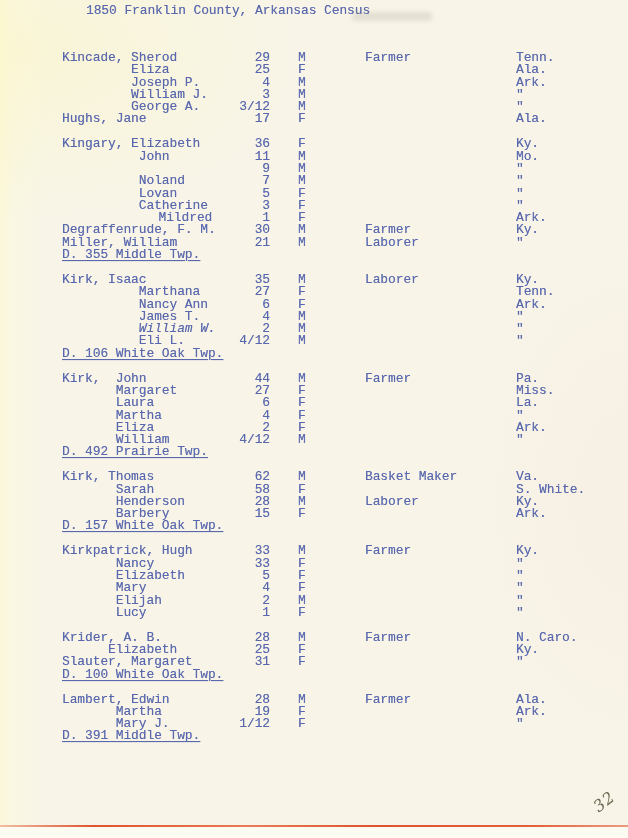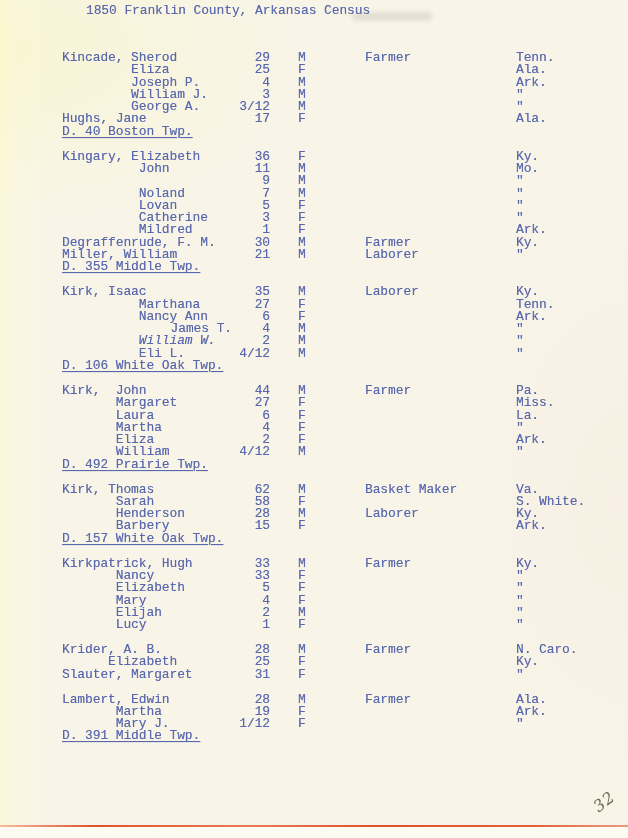--- a/index.html
+++ b/index.html
@@ -114,39 +114,38 @@
 
 
   <div class="content">
       <div class="block">
         <div class="row"><span class="c-name">Kincade, Sherod</span><span class="c-age">29</span><span class="c-sex">M</span><span class="c-occ">Farmer</span><span class="c-bp">Tenn.</span></div>
         <div class="row"><span class="c-name" style="padding-left: 9ch;">Eliza</span><span class="c-age">25</span><span class="c-sex">F</span><span class="c-occ"></span><span class="c-bp">Ala.</span></div>
         <div class="row"><span class="c-name" style="padding-left: 9ch;">Joseph P.</span><span class="c-age">4</span><span class="c-sex">M</span><span class="c-occ"></span><span class="c-bp">Ark.</span></div>
         <div class="row"><span class="c-name" style="padding-left: 9ch;">William J.</span><span class="c-age">3</span><span class="c-sex">M</span><span class="c-occ"></span><span class="c-bp">"</span></div>
         <div class="row"><span class="c-name" style="padding-left: 9ch;">George A.</span><span class="c-age">3/12</span><span class="c-sex">M</span><span class="c-occ"></span><span class="c-bp">"</span></div>
         <div class="row"><span class="c-name">Hughs, Jane</span><span class="c-age">17</span><span class="c-sex">F</span><span class="c-occ"></span><span class="c-bp">Ala.</span></div>
-        <div class="row"><span class="c-name township">D. 40 Boston Twp.</span></div>
       </div>
       <div class="block">
         <div class="row"><span class="c-name">Kingary, Elizabeth</span><span class="c-age">36</span><span class="c-sex">F</span><span class="c-occ"></span><span class="c-bp">Ky.</span></div>
         <div class="row"><span class="c-name" style="padding-left: 10ch;">John</span><span class="c-age">11</span><span class="c-sex">M</span><span class="c-occ"></span><span class="c-bp">Mo.</span></div>
         <div class="row"><span class="c-name" style="padding-left: 10ch;"></span><span class="c-age">9</span><span class="c-sex">M</span><span class="c-occ"></span><span class="c-bp">"</span></div>
         <div class="row"><span class="c-name" style="padding-left: 10ch;">Noland</span><span class="c-age">7</span><span class="c-sex">M</span><span class="c-occ"></span><span class="c-bp">"</span></div>
         <div class="row"><span class="c-name" style="padding-left: 10ch;">Lovan</span><span class="c-age">5</span><span class="c-sex">F</span><span class="c-occ"></span><span class="c-bp">"</span></div>
         <div class="row"><span class="c-name" style="padding-left: 10ch;">Catherine</span><span class="c-age">3</span><span class="c-sex">F</span><span class="c-occ"></span><span class="c-bp">"</span></div>
-        <div class="row"><span class="c-name" style="padding-left: 10ch;">Mildred</span><span class="c-age">1</span><span class="c-sex">F</span><span class="c-occ"></span><span class="c-bp">Ark.</span></div>
+        <div class="row"><span class="c-name" style="padding-left: 10ch; text-align: center;">Mildred</span><span class="c-age">1</span><span class="c-sex">F</span><span class="c-occ"></span><span class="c-bp">Ark.</span></div>
         <div class="row"><span class="c-name">Degraffenrude, F. M.</span><span class="c-age">30</span><span class="c-sex">M</span><span class="c-occ">Farmer</span><span class="c-bp">Ky.</span></div>
         <div class="row"><span class="c-name">Miller, William</span><span class="c-age">21</span><span class="c-sex">M</span><span class="c-occ">Laborer</span><span class="c-bp">"</span></div>
         <div class="row"><span class="c-name township">D. 355 Middle Twp.</span></div>
       </div>
       <div class="block">
         <div class="row"><span class="c-name">Kirk, Isaac</span><span class="c-age">35</span><span class="c-sex">M</span><span class="c-occ">Laborer</span><span class="c-bp">Ky.</span></div>
         <div class="row"><span class="c-name" style="padding-left: 10ch;">Marthana</span><span class="c-age">27</span><span class="c-sex">F</span><span class="c-occ"></span><span class="c-bp">Tenn.</span></div>
         <div class="row"><span class="c-name" style="padding-left: 10ch;">Nancy Ann</span><span class="c-age">6</span><span class="c-sex">F</span><span class="c-occ"></span><span class="c-bp">Ark.</span></div>
-        <div class="row"><span class="c-name" style="padding-left: 10ch; text-align: right;">James T.</span><span class="c-age">4</span><span class="c-sex">M</span><span class="c-occ"></span><span class="c-bp">"</span></div>
+        <div class="row"><span class="c-name" style="padding-left: 10ch;">James T.</span><span class="c-age">4</span><span class="c-sex">M</span><span class="c-occ"></span><span class="c-bp">"</span></div>
         <div class="row"><span class="c-name" style="padding-left: 10ch; font-style: italic;">William W.</span><span class="c-age">2</span><span class="c-sex">M</span><span class="c-occ"></span><span class="c-bp">"</span></div>
         <div class="row"><span class="c-name" style="padding-left: 10ch;">Eli L.</span><span class="c-age">4/12</span><span class="c-sex">M</span><span class="c-occ"></span><span class="c-bp">"</span></div>
         <div class="row"><span class="c-name township">D. 106 White Oak Twp.</span></div>
       </div>
       <div class="block">
         <div class="row"><span class="c-name">Kirk,  John</span><span class="c-age">44</span><span class="c-sex">M</span><span class="c-occ">Farmer</span><span class="c-bp">Pa.</span></div>
         <div class="row"><span class="c-name" style="padding-left: 7ch;">Margaret</span><span class="c-age">27</span><span class="c-sex">F</span><span class="c-occ"></span><span class="c-bp">Miss.</span></div>
         <div class="row"><span class="c-name" style="padding-left: 7ch;">Laura</span><span class="c-age">6</span><span class="c-sex">F</span><span class="c-occ"></span><span class="c-bp">La.</span></div>
         <div class="row"><span class="c-name" style="padding-left: 7ch;">Martha</span><span class="c-age">4</span><span class="c-sex">F</span><span class="c-occ"></span><span class="c-bp">"</span></div>
         <div class="row"><span class="c-name" style="padding-left: 7ch;">Eliza</span><span class="c-age">2</span><span class="c-sex">F</span><span class="c-occ"></span><span class="c-bp">Ark.</span></div>
@@ -165,20 +164,21 @@
         <div class="row"><span class="c-name" style="padding-left: 7ch;">Nancy</span><span class="c-age">33</span><span class="c-sex">F</span><span class="c-occ"></span><span class="c-bp">"</span></div>
         <div class="row"><span class="c-name" style="padding-left: 7ch;">Elizabeth</span><span class="c-age">5</span><span class="c-sex">F</span><span class="c-occ"></span><span class="c-bp">"</span></div>
         <div class="row"><span class="c-name" style="padding-left: 7ch;">Mary</span><span class="c-age">4</span><span class="c-sex">F</span><span class="c-occ"></span><span class="c-bp">"</span></div>
         <div class="row"><span class="c-name" style="padding-left: 7ch;">Elijah</span><span class="c-age">2</span><span class="c-sex">M</span><span class="c-occ"></span><span class="c-bp">"</span></div>
         <div class="row"><span class="c-name" style="padding-left: 7ch;">Lucy</span><span class="c-age">1</span><span class="c-sex">F</span><span class="c-occ"></span><span class="c-bp">"</span></div>
       </div>
       <div class="block">
         <div class="row"><span class="c-name">Krider, A. B.</span><span class="c-age">28</span><span class="c-sex">M</span><span class="c-occ">Farmer</span><span class="c-bp">N. Caro.</span></div>
         <div class="row"><span class="c-name" style="padding-left: 6ch;">Elizabeth</span><span class="c-age">25</span><span class="c-sex">F</span><span class="c-occ"></span><span class="c-bp">Ky.</span></div>
         <div class="row"><span class="c-name">Slauter, Margaret</span><span class="c-age">31</span><span class="c-sex">F</span><span class="c-occ"></span><span class="c-bp">"</span></div>
+        <div class="row"><span class="c-name township">D. 100 White Oak Twp.</span></div>
       </div>
       <div class="block">
         <div class="row"><span class="c-name">Lambert, Edwin</span><span class="c-age">28</span><span class="c-sex">M</span><span class="c-occ">Farmer</span><span class="c-bp">Ala.</span></div>
         <div class="row"><span class="c-name" style="padding-left: 7ch;">Martha</span><span class="c-age">19</span><span class="c-sex">F</span><span class="c-occ"></span><span class="c-bp">Ark.</span></div>
         <div class="row"><span class="c-name" style="padding-left: 7ch;">Mary J.</span><span class="c-age">1/12</span><span class="c-sex">F</span><span class="c-occ"></span><span class="c-bp">"</span></div>
         <div class="row"><span class="c-name township">D. 391 Middle Twp.</span></div>
       </div>
     </div>
 
   <div class="page-number">32</div>

